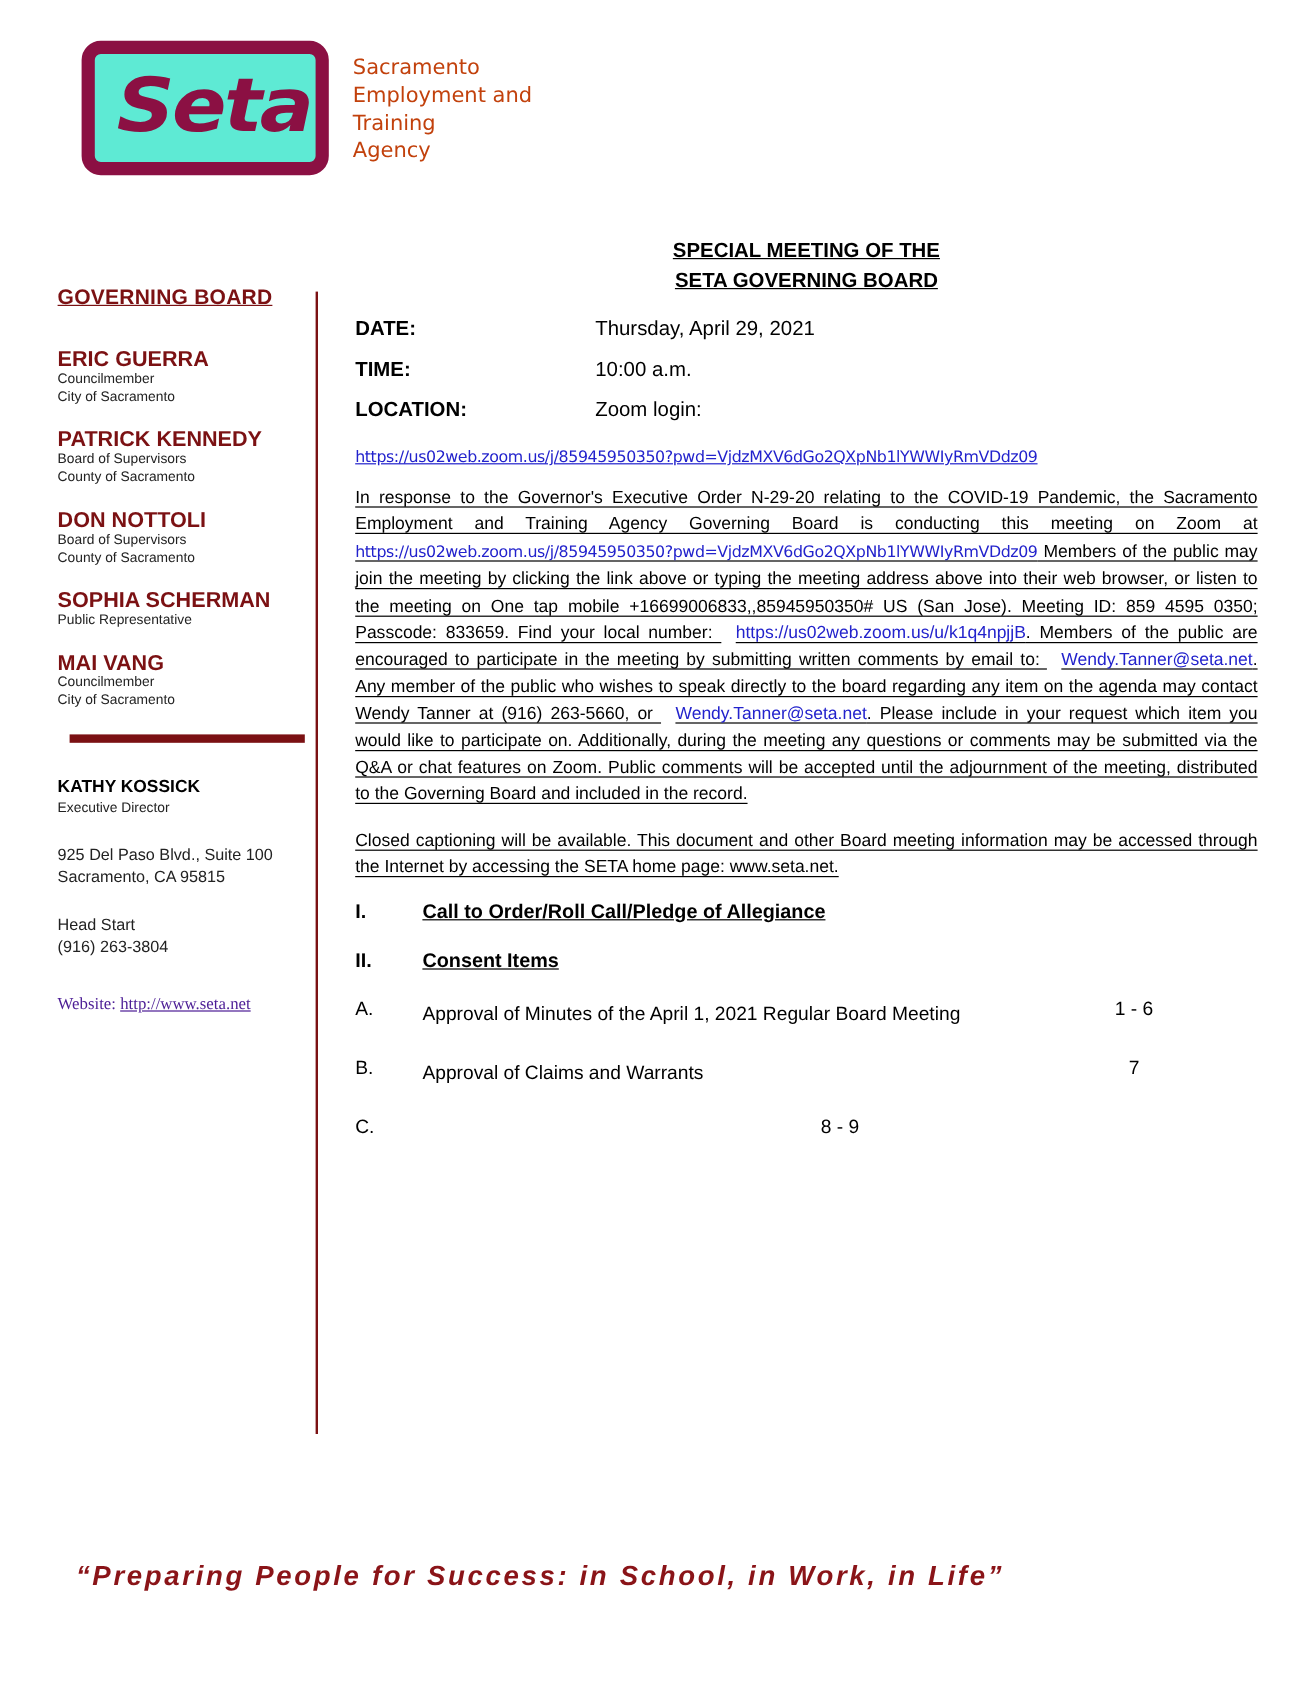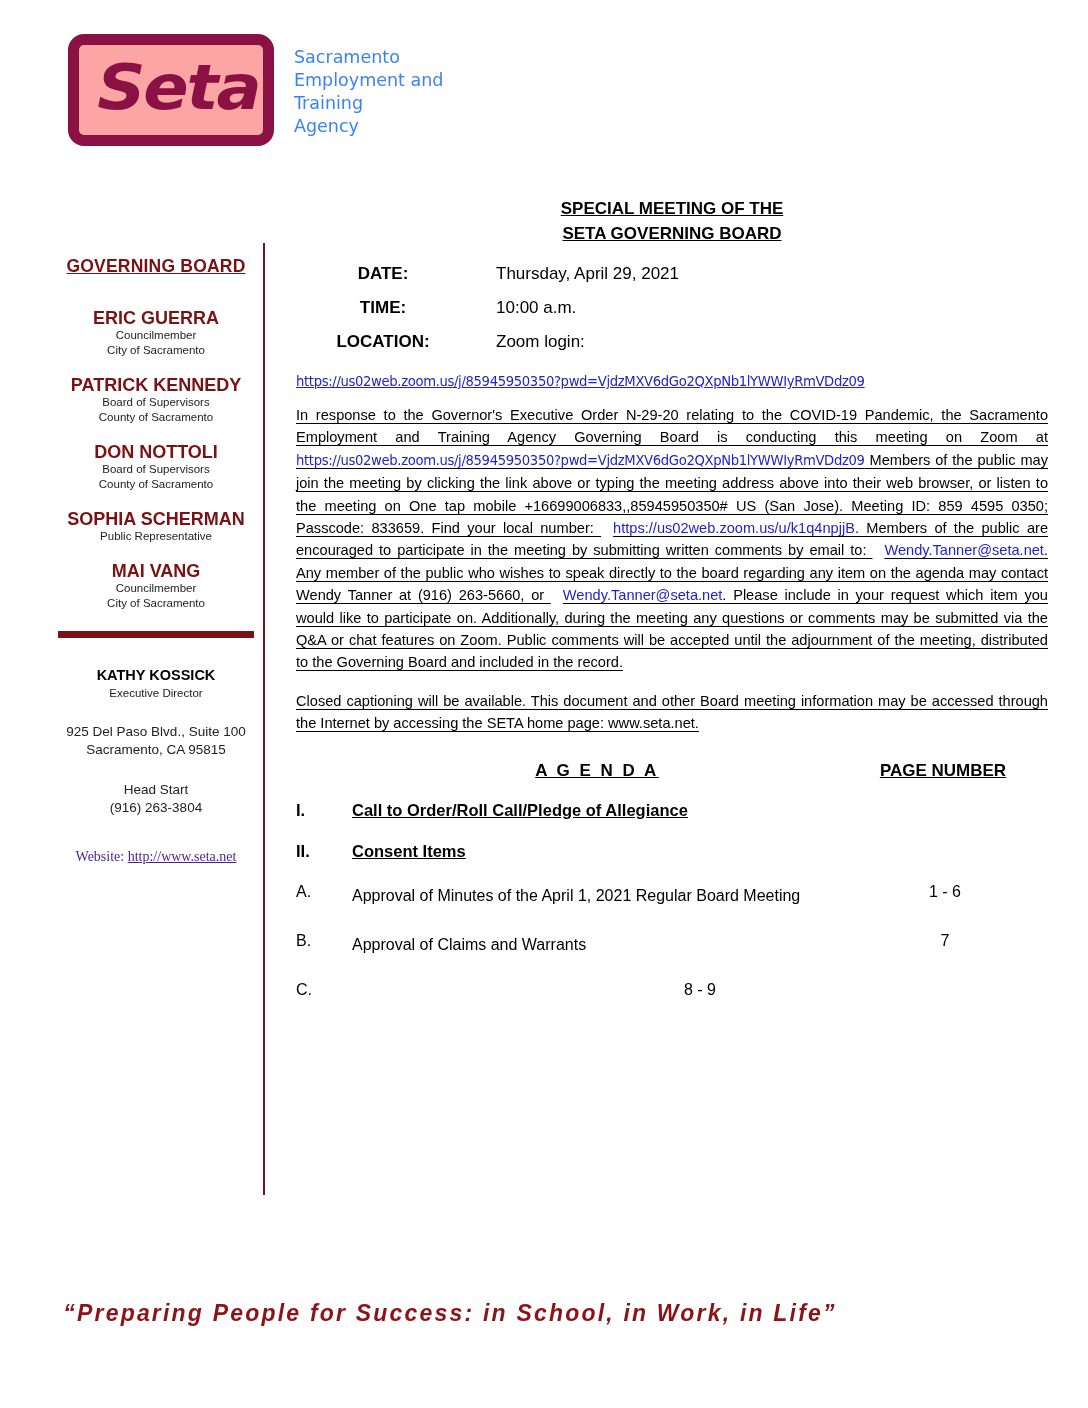--- a/index.html
+++ b/index.html
@@ -26,21 +26,21 @@
   }
   #logo-mark {
     position: absolute;
     left: 0;
     top: 0;
     width: 206px;
     height: 112px;
     border: 11px solid #8B1043;
     border-radius: 16px;
     box-sizing: border-box;
-    background: #fca5a5;
+    background: #5eead4;
   }
   #logo-wordmark {
     position: absolute;
     left: 0;
     top: 0;
     width: 184px;
     height: 90px;
     line-height: 86px;
     text-align: center;
     font-family: "DejaVu Sans", sans-serif;
@@ -52,31 +52,31 @@
     transform: scaleX(1.08);
     transform-origin: left center;
   }
   #agency-name {
     position: absolute;
     left: 226px;
     top: 12px;
     font-family: "DejaVu Sans", sans-serif;
     font-size: 17.5px;
     line-height: 23px;
-    color: #3b82f6;
+    color: #c2410c;
     white-space: pre-line;
   }
 
   
   #sidebar {
     position: absolute;
     left: 48px;
-    top: 256px;
+    top: 237px;
     width: 216px;
-    text-align: center;
+    text-align: left;
   }
   #sidebar-divider-vertical {
     position: absolute;
     left: 263px;
     top: 243px;
     width: 2px;
     height: 952px;
     background: #7B1113;
   }
   #governing-board-heading {
@@ -152,21 +152,21 @@
     text-decoration: underline;
     display: inline-block;
   }
   .meta-row {
     display: flex;
     align-items: baseline;
     margin-bottom: 14px;
   }
   .meta-label {
     width: 200px;
-    text-align: center;
+    text-align: left;
     padding-right: 26px;
     box-sizing: border-box;
     font-size: 17px;
     font-weight: bold;
   }
   .meta-value {
     font-size: 17px;
   }
   #zoom-link-row {
     margin-top: 20px;
@@ -366,24 +366,20 @@
   </div>
 
   <div id="zoom-link-row">
     <span class="zoomurl">https://us02web.zoom.us/j/85945950350?pwd=VjdzMXV6dGo2QXpNb1lYWWIyRmVDdz09</span>
   </div>
 
   <p class="body-para"><span>In response to the Governor's Executive Order N-29-20 relating to the COVID-19 Pandemic, the Sacramento Employment and Training Agency Governing Board is conducting this meeting on Zoom at </span><span class="inline-zoomurl">https://us02web.zoom.us/j/85945950350?pwd=VjdzMXV6dGo2QXpNb1lYWWIyRmVDdz09</span><span> Members of the public may join the meeting by clicking the link above or typing the meeting address above into their web browser, or listen to the meeting on One tap mobile +16699006833,,85945950350# US (San Jose). Meeting ID: 859 4595 0350; Passcode: 833659. Find your local number: </span><span class="lnk">https://us02web.zoom.us/u/k1q4npjjB</span><span>.  Members of the public are encouraged to participate in the meeting by submitting written comments by email to:   </span><span class="lnk">Wendy.Tanner@seta.net</span><span>.  Any member of the public who wishes to speak directly to the board regarding any item on the agenda may contact Wendy Tanner at (916) 263-5660, or </span><span class="lnk">Wendy.Tanner@seta.net</span><span>.  Please include in your request which item you would like to participate on. Additionally, during the meeting any questions or comments may be submitted via the Q&amp;A or chat features on Zoom. Public comments will be accepted until the adjournment of the meeting, distributed to the Governing Board and included in the record.</span></p>
 
   <p class="body-para">Closed captioning will be available.  This document and other Board meeting information may be accessed through the Internet by accessing the SETA home page: www.seta.net.</p>
 
-  <div id="agenda-header">
-    <div id="agenda-heading"><span>A G E N D A</span></div>
-    <div id="page-number-heading"><span>PAGE NUMBER</span></div>
-  </div>
 
   <div class="agenda-section">
     <div class="numeral">I.</div>
     <div class="section-title">Call to Order/Roll Call/Pledge of Allegiance</div>
   </div>
 
   <div class="agenda-section">
     <div class="numeral">II.</div>
     <div class="section-title">Consent Items</div>
   </div>

